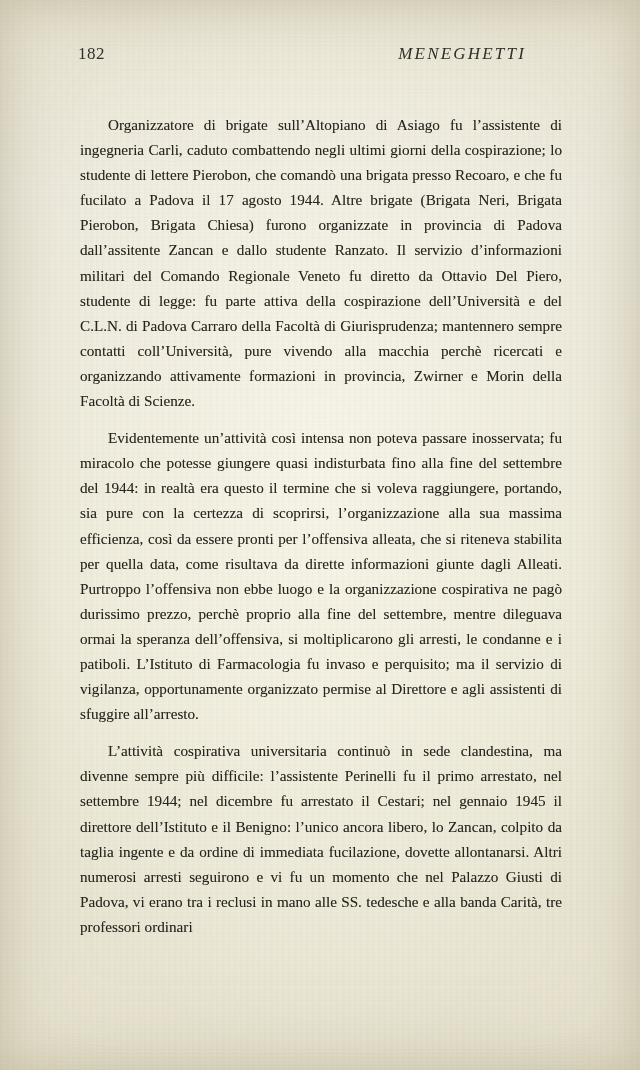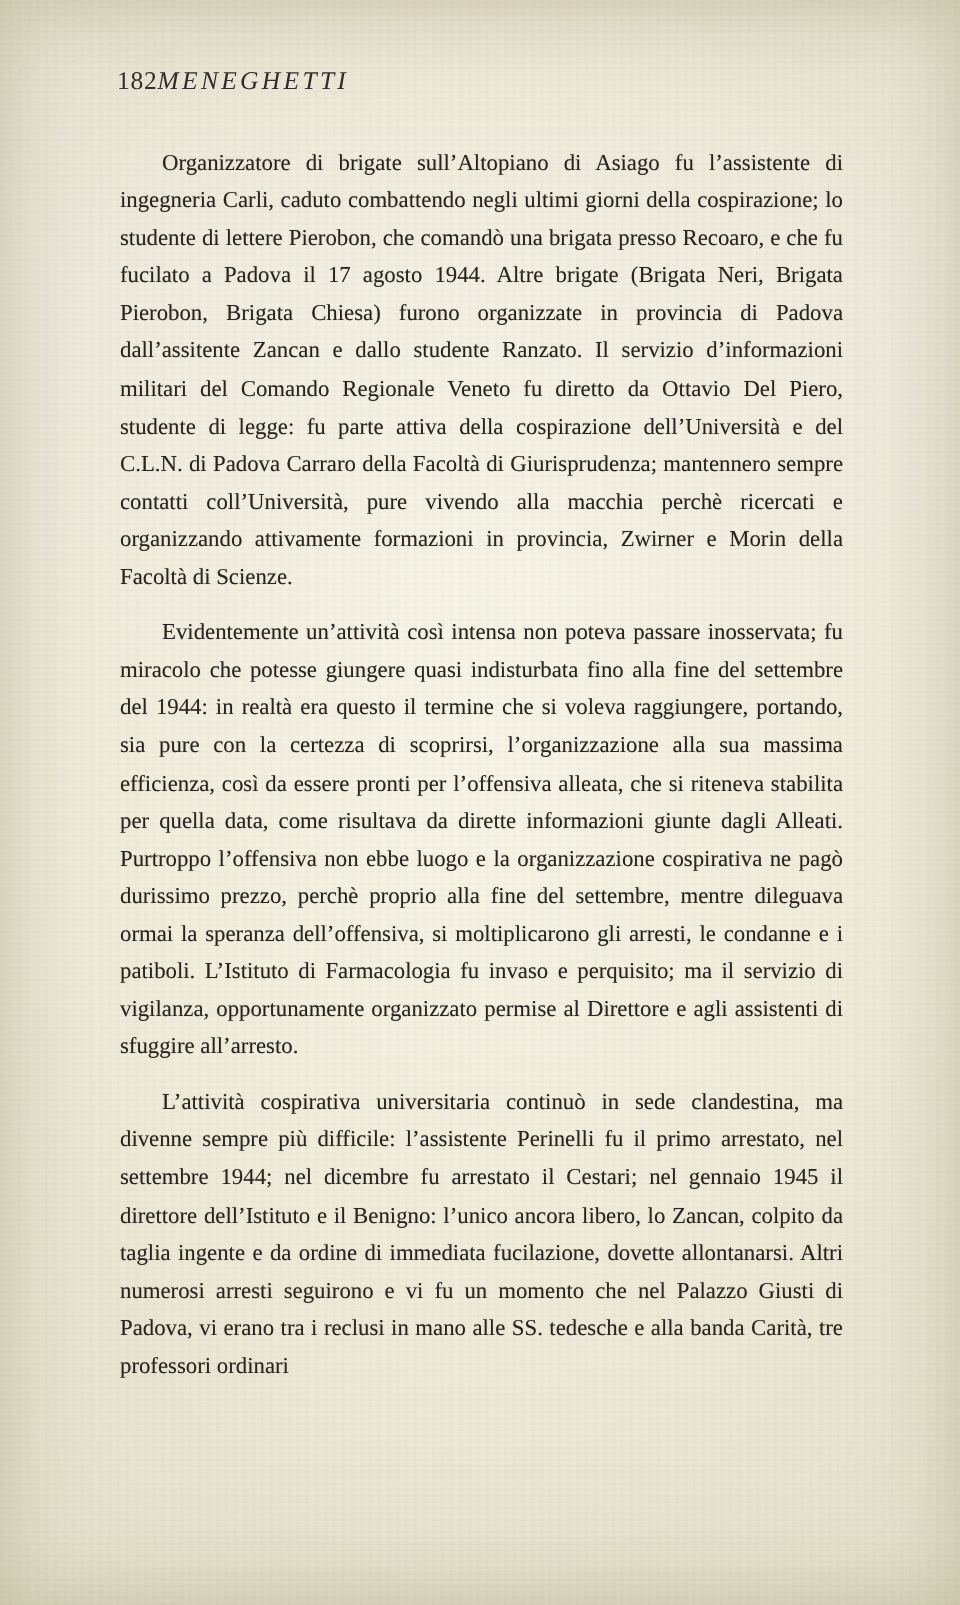--- a/index.html
+++ b/index.html
@@ -48,30 +48,30 @@
     display: flex;
     align-items: baseline;
   }
   .folio {
     font-size: 17px;
     letter-spacing: 0.5px;
     color: #2e2d29;
   }
   .running-title {
     flex: 1;
-    text-align: left;
+    text-align: right;
     font-style: italic;
     font-size: 17px;
     letter-spacing: 2.2px;
     color: #2e2d29;
     margin-right: 36px;
   }
   .body-text {
     position: absolute;
-    top: 96px;
+    top: 112px;
     left: 80px;
     width: 482px;
     font-size: 15.2px;
     line-height: 25.1px;
     text-align: justify;
     text-justify: inter-word;
     color: #26251f;
   }
   .body-text p {
     margin: 0;

